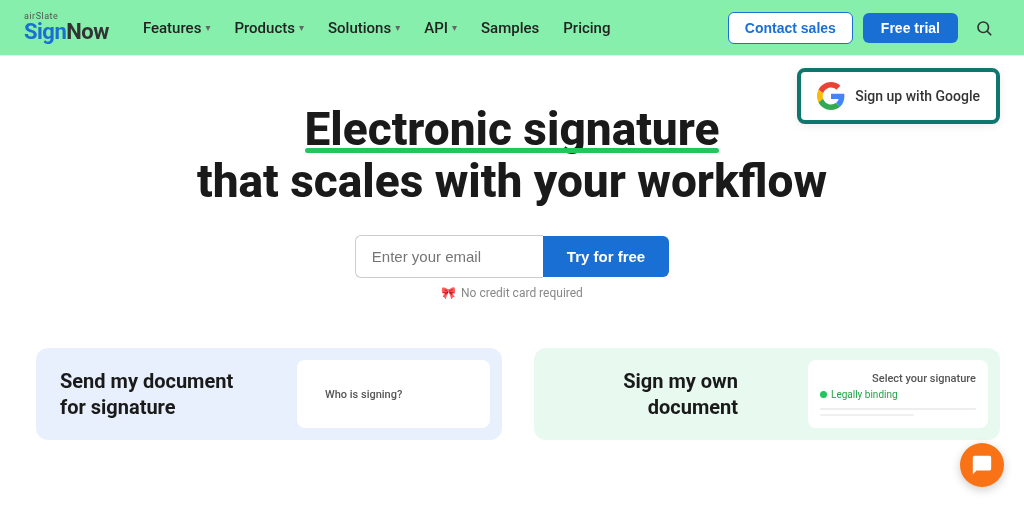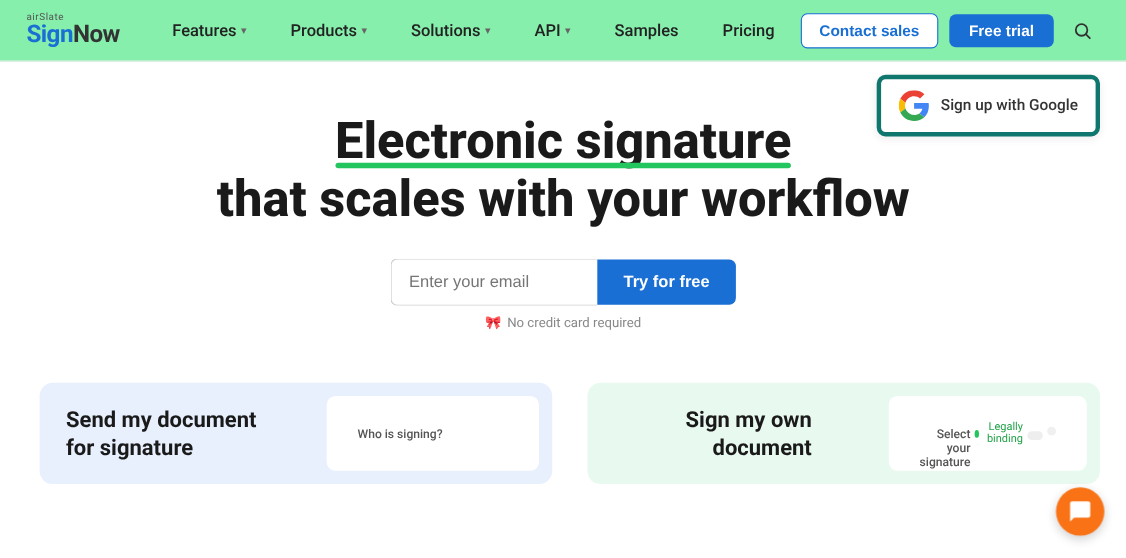--- a/index.html
+++ b/index.html
@@ -32,23 +32,22 @@
       font-size: 22px;
       font-weight: 700;
       color: #1a6fd4;
       letter-spacing: -0.5px;
     }
     .logo-signnow span { color: #333; }
 
     .nav-links {
       display: flex;
       align-items: center;
-      gap: 20px;
+      gap: 4px;
       flex: 1;
-      justify-content: center;
     }
     .nav-item {
       display: flex;
       align-items: center;
       padding: 6px 10px;
       font-size: 15px;
       color: #222;
       font-weight: 500;
       cursor: pointer;
       border-radius: 4px;
@@ -260,23 +259,23 @@
     }
     .card-right-inner {
       position: absolute;
       right: 0;
       top: 0;
       bottom: 0;
       width: 180px;
       background: #fff;
       border-radius: 8px;
       margin: 12px 12px 12px 0;
-      padding: 28px;
-      display: flex;
-      flex-direction: row;
+      padding: 12px;
+      display: flex;
+      flex-direction: column;
       gap: 4px;
     }
     .sig-label {
       font-size: 11px;
       color: #555;
       font-weight: 500;
     }
     .sig-badge {
       display: flex;
       align-items: center;

